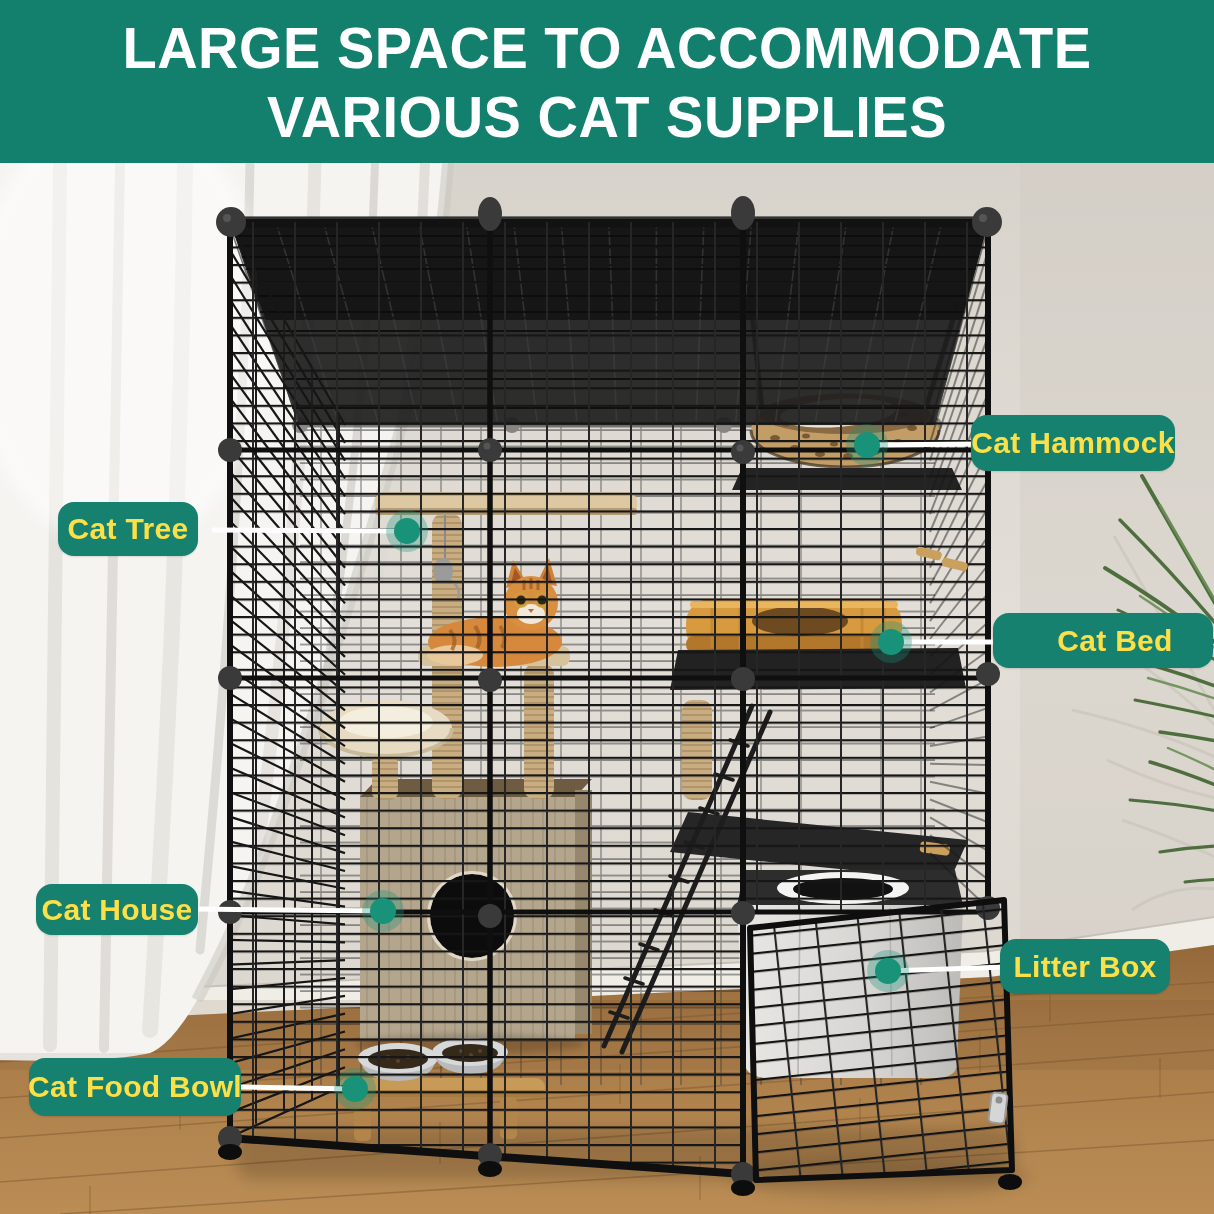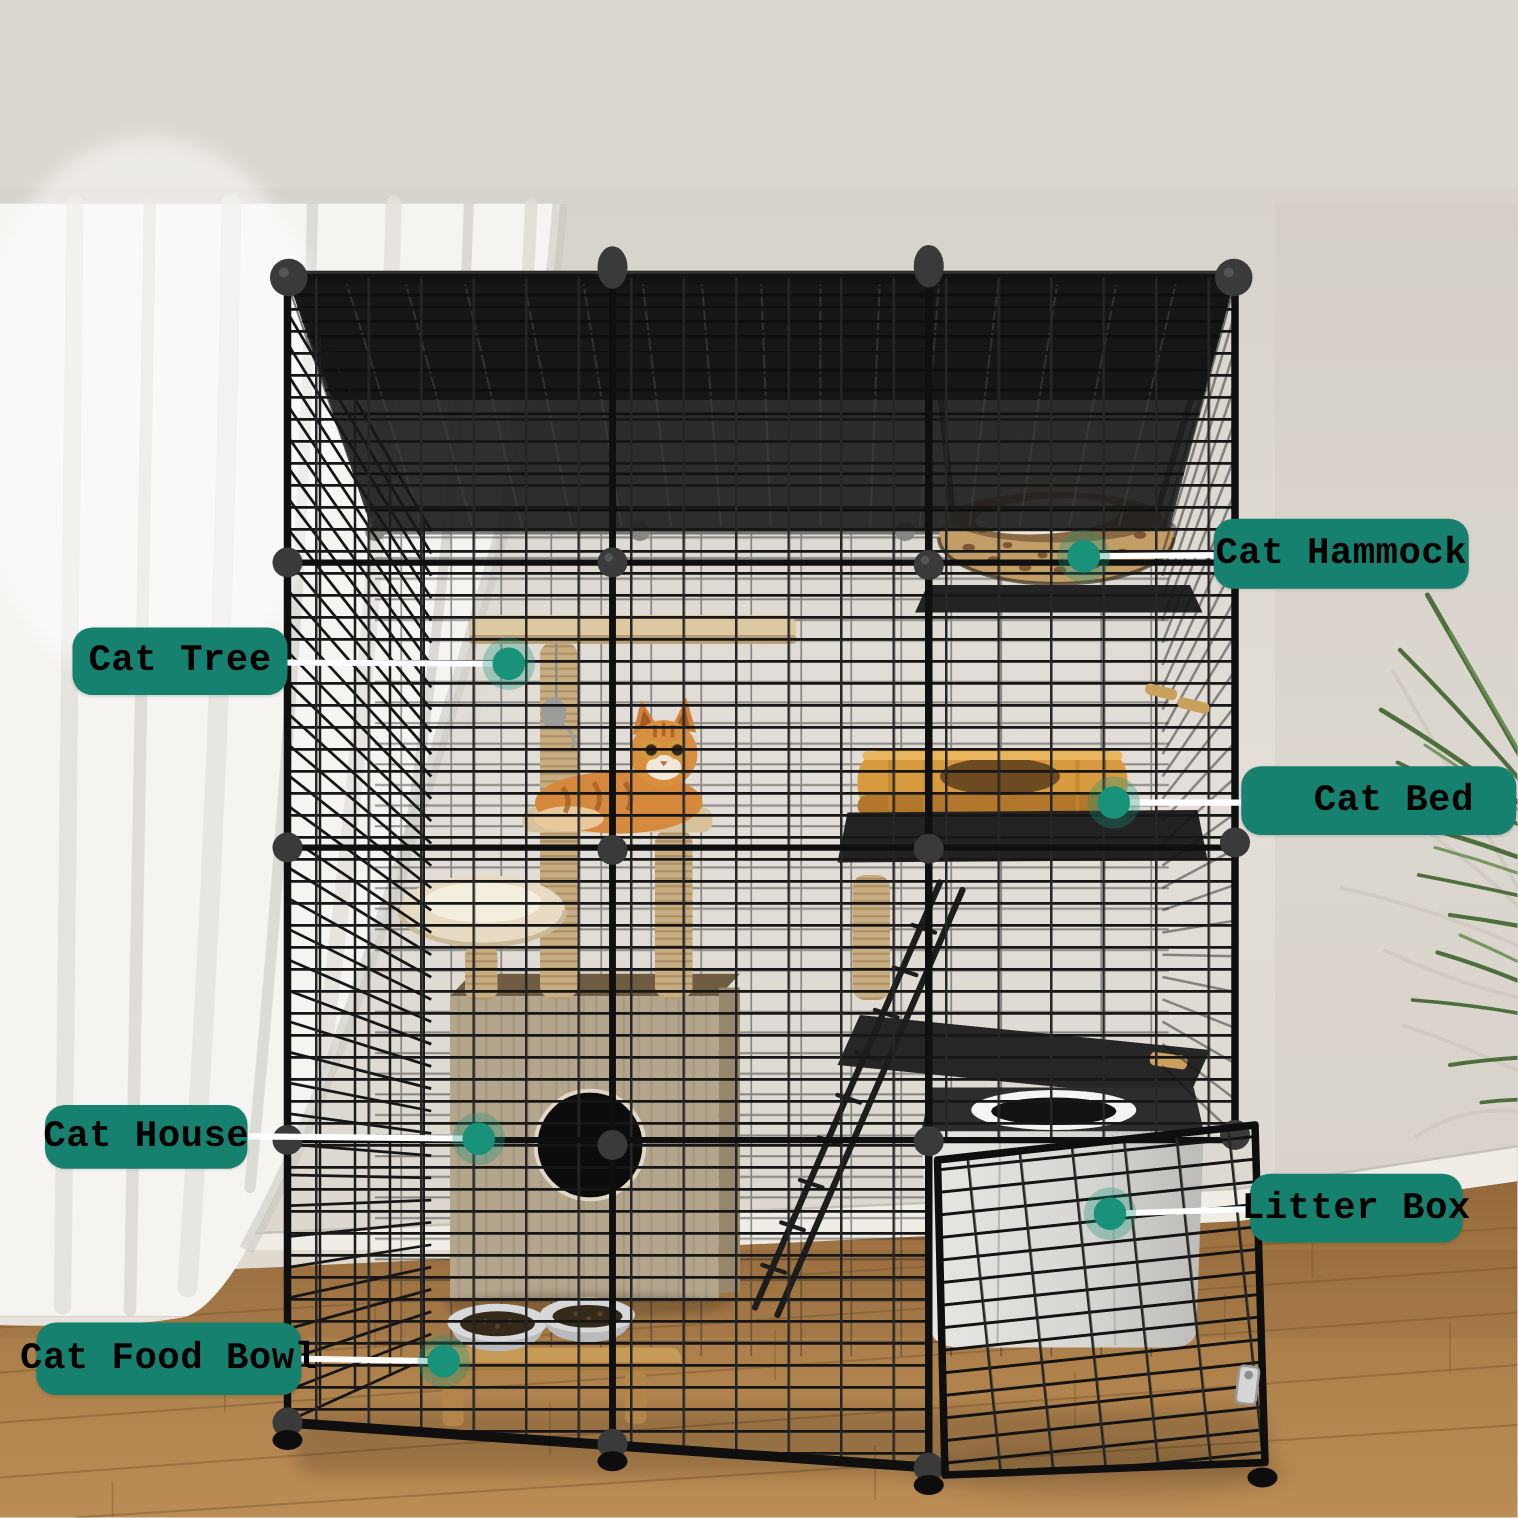--- a/index.html
+++ b/index.html
@@ -20,21 +20,21 @@
   .header .hline{
     color:#fff;font-weight:bold;font-size:56px;line-height:69px;
     letter-spacing:.5px;white-space:nowrap;transform:scaleY(1.04);
   }
   
   .callout{
     position:absolute;z-index:8;display:flex;align-items:center;justify-content:center;
     background:var(--accent);border-radius:16px;box-shadow:0 1px 2px rgba(0,0,0,.12);
   }
   .callout .lbl{
-    color:#000000;font-size:30px;font-weight:bold;white-space:nowrap;letter-spacing:.3px;font-family:Liberation Mono, monospace;
+    color:#fde047;font-size:30px;font-weight:bold;white-space:nowrap;letter-spacing:.3px;
   }
 </style>
 </head>
 <body style="--accent: #16816f; --header-bg: #13806e; --dot: #189278;">
 
 <div id="stage">
 
 <svg id="scene" width="1214" height="1214" viewBox="0 0 1214 1214">
   <defs>
 
@@ -520,23 +520,27 @@
         <circle cx="383" cy="911" r="13" fill="#189278"></circle>
         <line x1="888" y1="971" x2="1006" y2="967" stroke="#ffffff" stroke-width="5" stroke-linecap="round"></line>
         <circle cx="888" cy="971" r="21" fill="#189278" opacity="0.32"></circle>
         <circle cx="888" cy="971" r="13" fill="#189278"></circle>
         <line x1="241" y1="1087" x2="355" y2="1089" stroke="#ffffff" stroke-width="5" stroke-linecap="round"></line>
         <circle cx="355" cy="1089" r="21" fill="#189278" opacity="0.32"></circle>
         <circle cx="355" cy="1089" r="13" fill="#189278"></circle>
       </g>
 </svg>
 
+<div class="header">
+  <div class="hline">LARGE SPACE TO ACCOMMODATE</div>
+  <div class="hline">VARIOUS CAT SUPPLIES</div>
+</div>
 
 <div id="callout-layer">
-      <div class="callout" style="left: 58px; top: 502px; width: 172px; height: 54px;">
+      <div class="callout" style="left: 58px; top: 502px; width: 140px; height: 54px;">
         <span class="lbl">Cat Tree</span>
       </div>
       <div class="callout" style="left: 971px; top: 415px; width: 204px; height: 56px;">
         <span class="lbl">Cat Hammock</span>
       </div>
       <div class="callout" style="left: 993px; top: 613px; width: 196px; height: 55px; padding-left: 24px;">
         <span class="lbl">Cat Bed</span>
       </div>
       <div class="callout" style="left: 36px; top: 884px; width: 162px; height: 51px;">
         <span class="lbl">Cat House</span>

